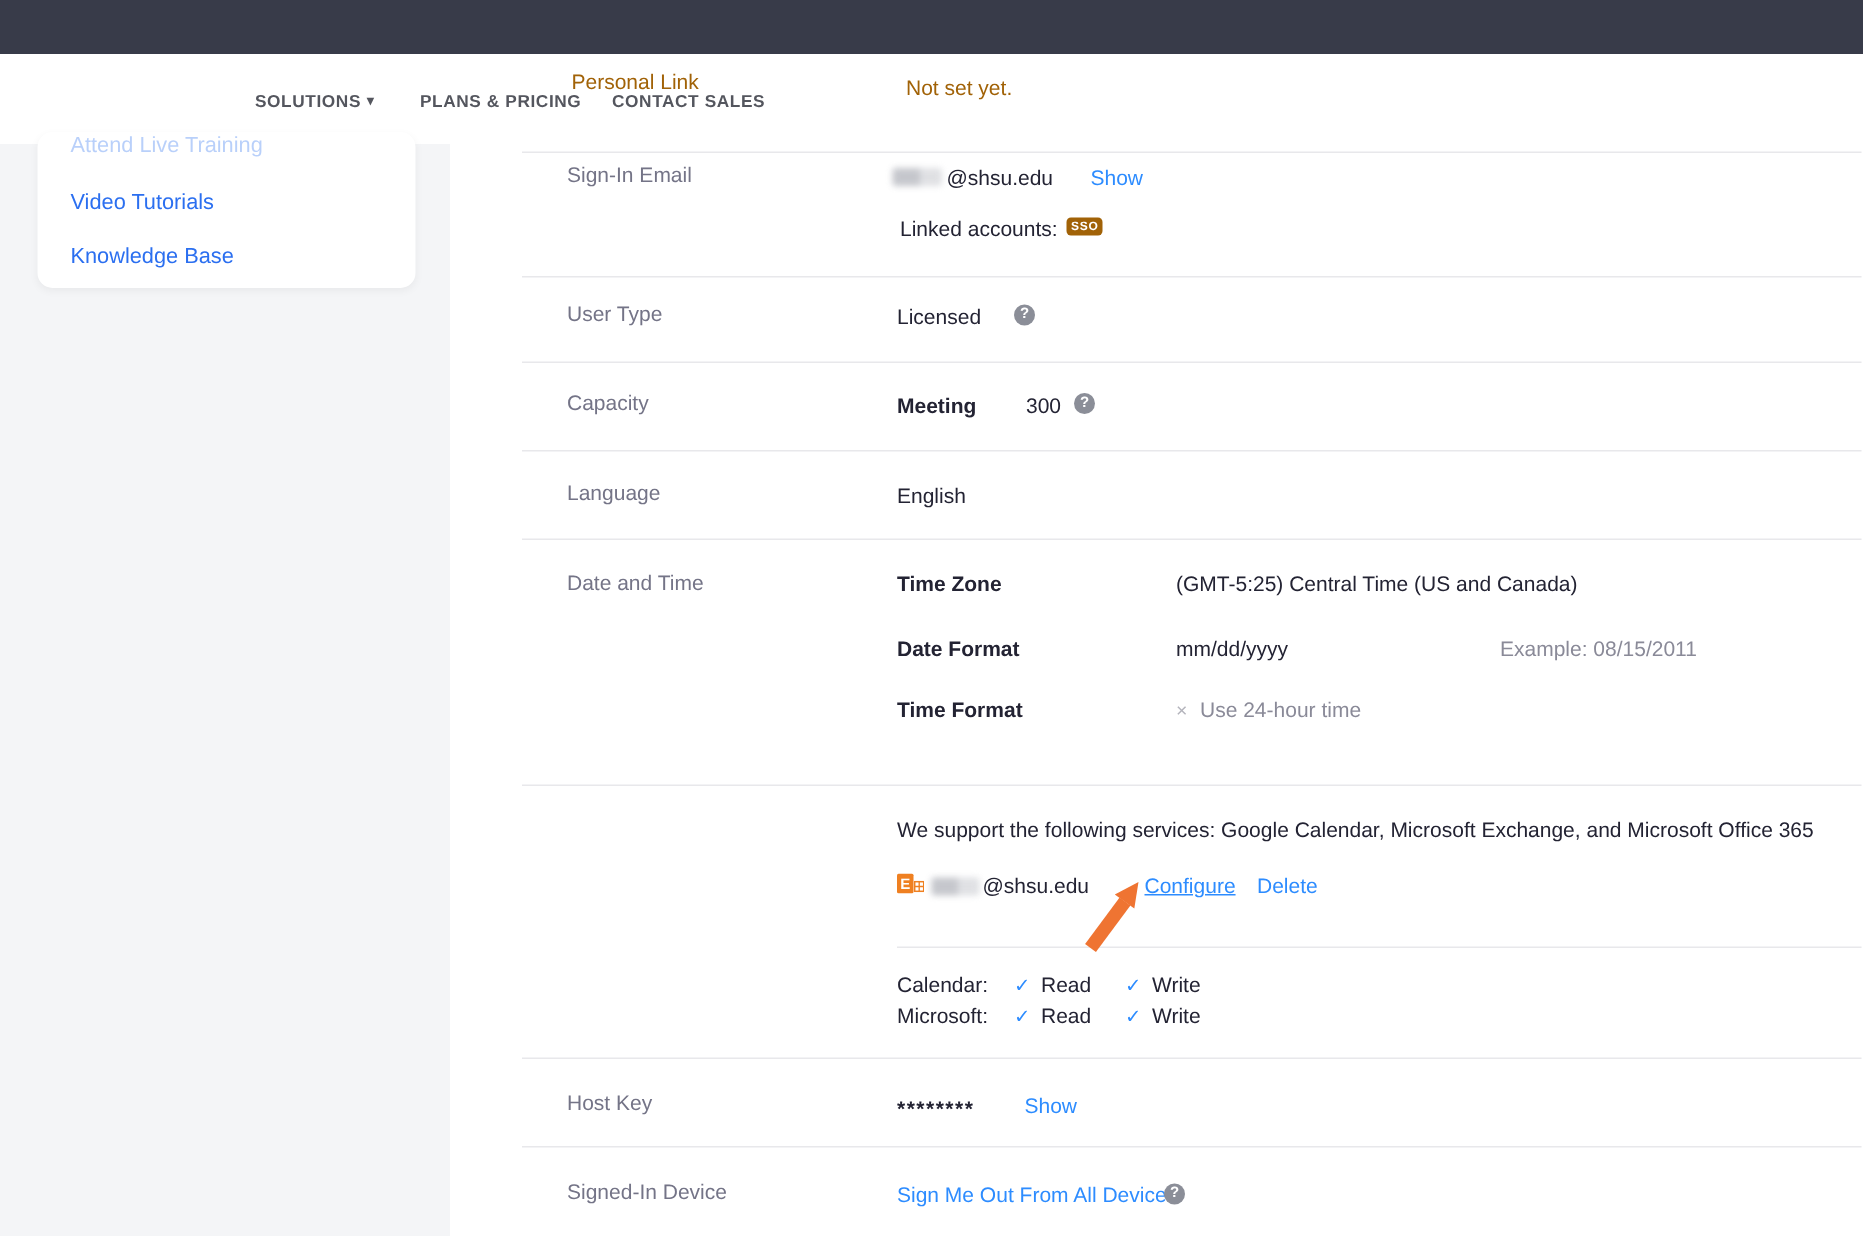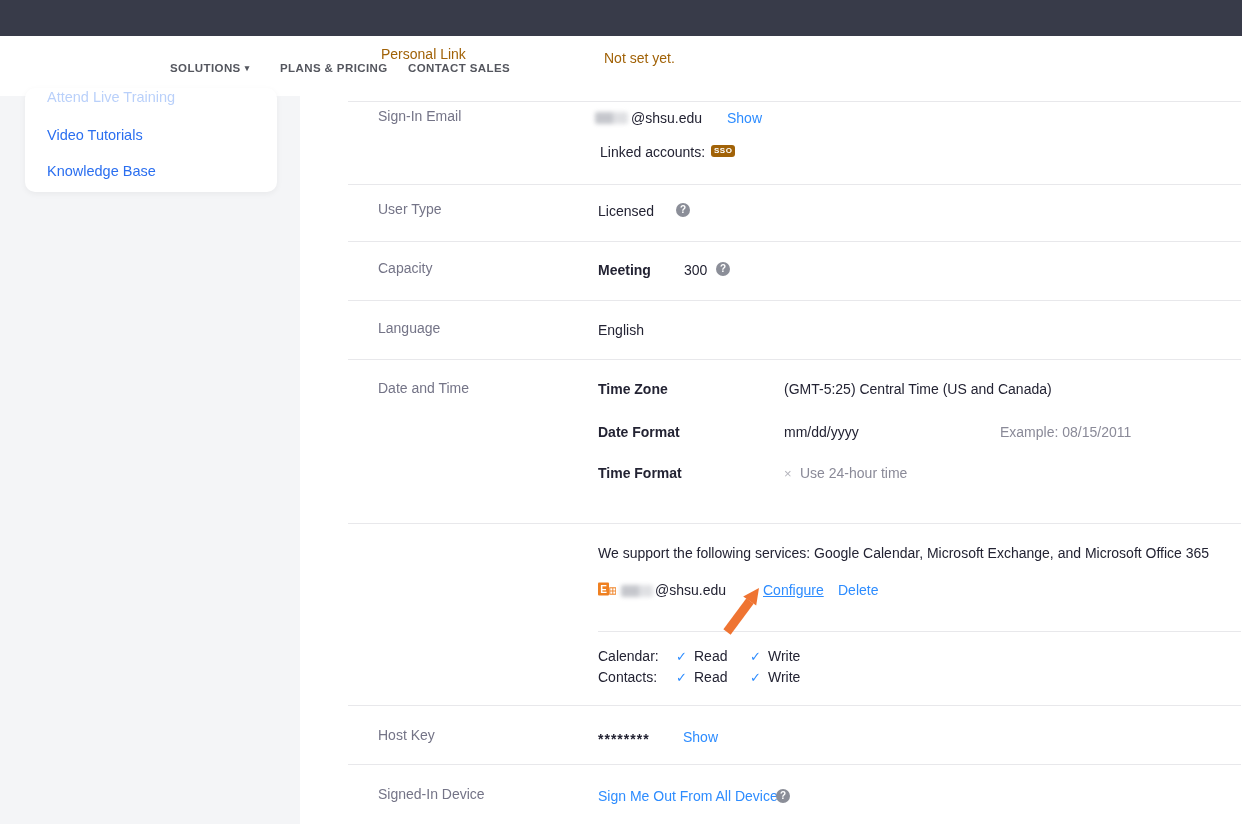--- a/index.html
+++ b/index.html
@@ -126,21 +126,21 @@
       <path d="M52 8 L49.2 25.6 L36.2 16.4 Z" fill="#EF7432"></path>
     </svg>
   </span>
 
   <div class="val" style="left:598px; top:648px;">Calendar:</div>
   <div class="check" style="left:676px; top:649px;">✓</div>
   <div class="val" style="left:694px; top:648px;">Read</div>
   <div class="check" style="left:750px; top:649px;">✓</div>
   <div class="val" style="left:768px; top:648px;">Write</div>
 
-  <div class="val" style="left:598px; top:669px;">Contacts:</div>
+  <div class="val" style="left:598px; top:669px;">Microsoft:</div>
   <div class="check" style="left:676px; top:670px;">✓</div>
   <div class="val" style="left:694px; top:669px;">Read</div>
   <div class="check" style="left:750px; top:670px;">✓</div>
   <div class="val" style="left:768px; top:669px;">Write</div>
 
   <div class="lbl" style="left:378px; top:726px;">Host Key</div>
   <div class="val stars" style="left:598px; top:731px;">********</div>
   <div class="link" style="left:683px; top:729px;">Show</div>
 
   <div class="lbl" style="left:378px; top:785px;">Signed-In Device</div>

